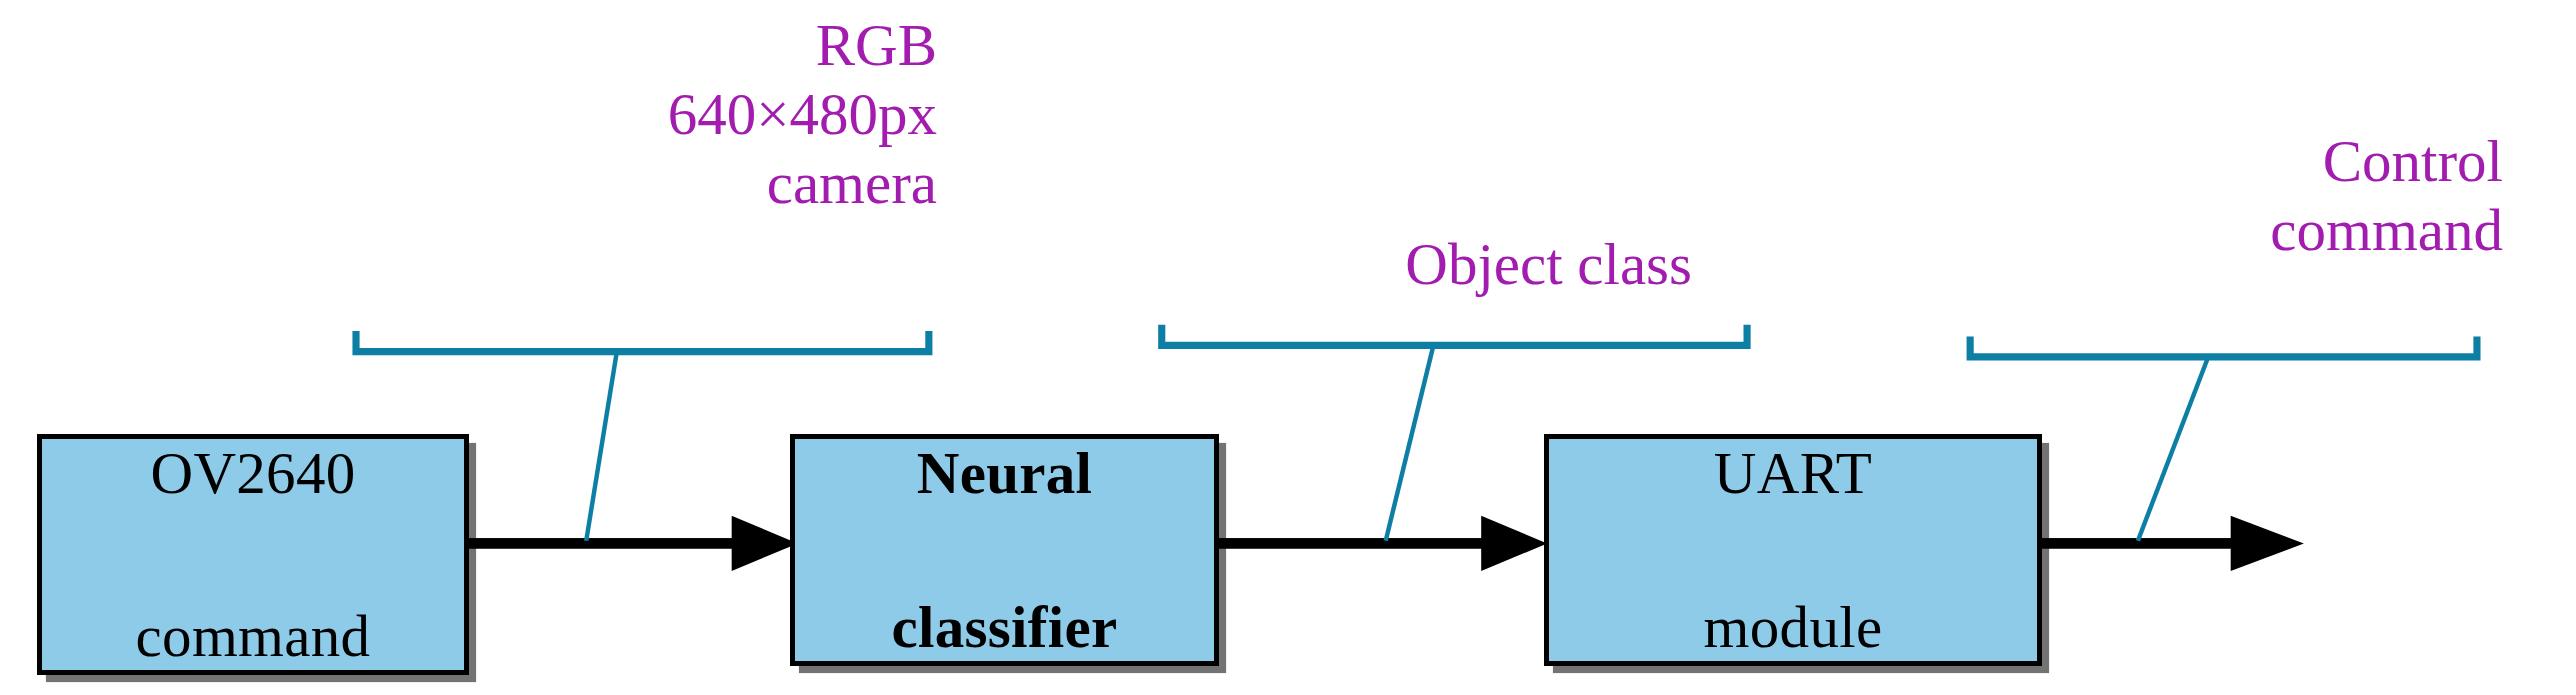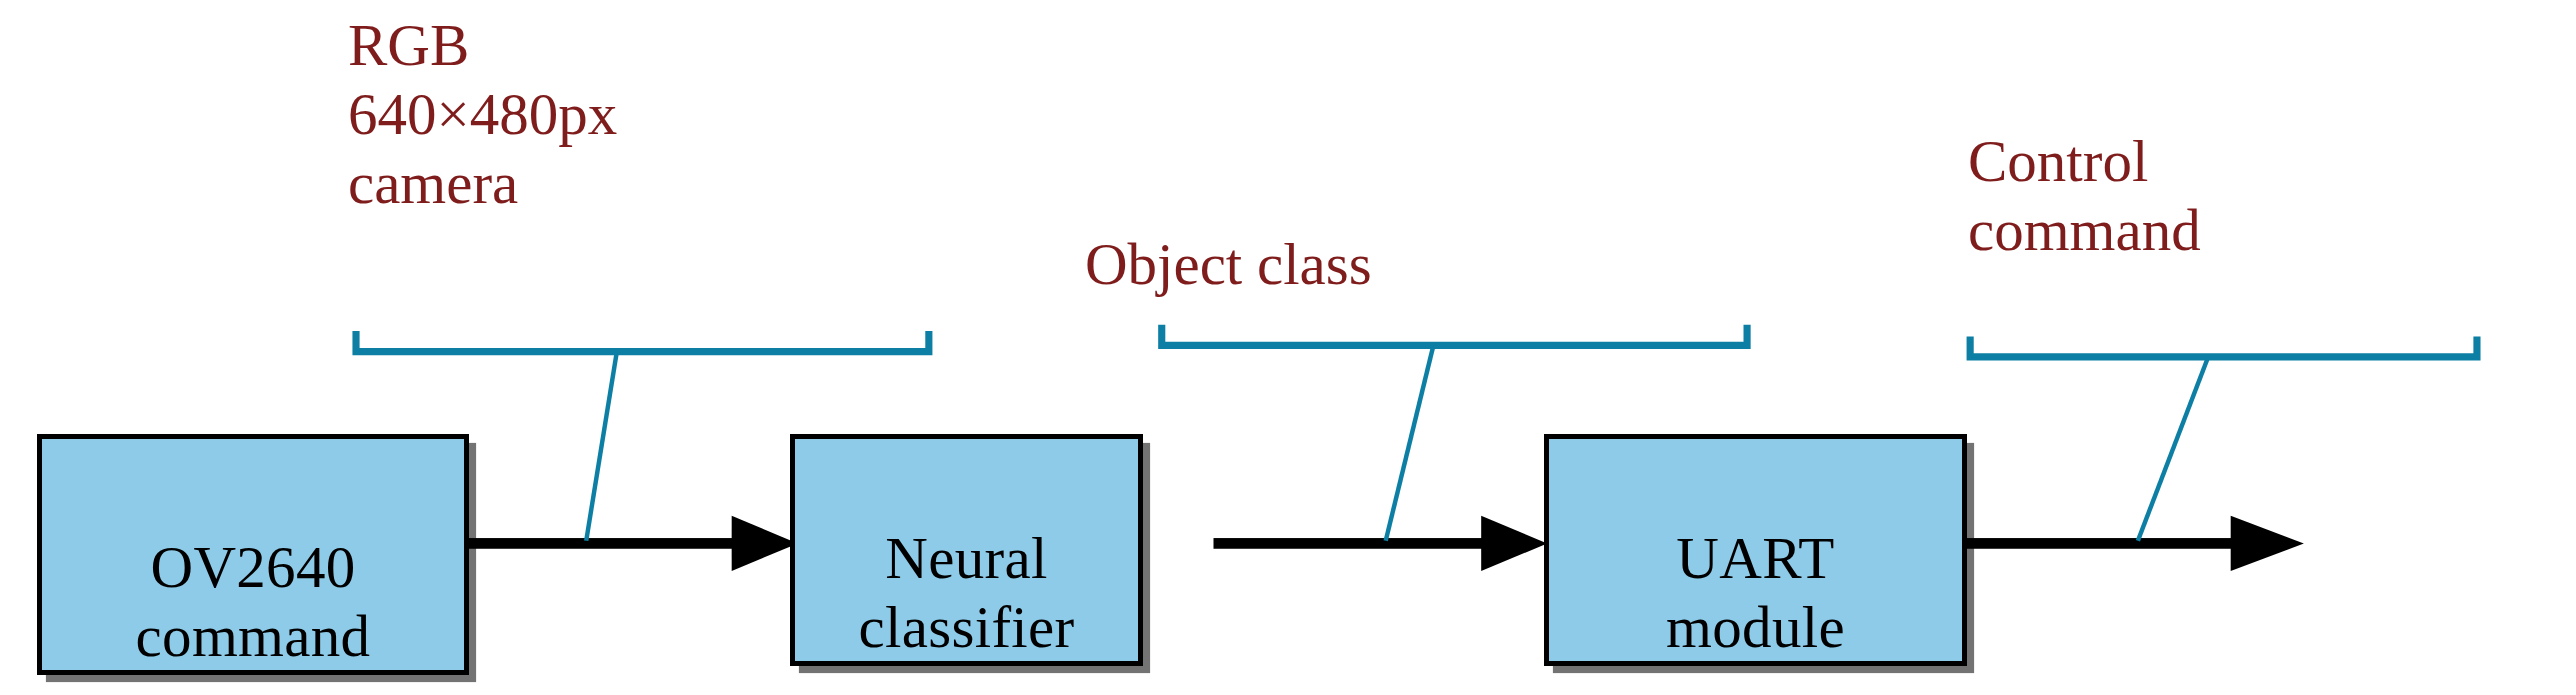--- a/index.html
+++ b/index.html
@@ -30,37 +30,37 @@
   
   .proc-box {
     position: absolute;
     box-sizing: border-box;
     background: #8DCBE8;
     border: 5.4px solid #000000;
     box-shadow: 8px 8px 0 -0.9px rgba(0,0,0,0.55);
     display: flex;
     flex-direction: column;
     align-items: center;
-    justify-content: flex-end;
+    justify-content: space-between;
     z-index: 3;
   }
   .proc-box-line {
     display: block;
     color: #000000;
     font-size: 59px;
     line-height: 1.16;
     white-space: nowrap;
     letter-spacing: 0.3px;
   }
 
   
   .annot-label {
     position: absolute;
-    text-align: left;
-    color: #7f1d1d;
+    text-align: right;
+    color: #a21caf;
     z-index: 4;
   }
   .annot-line {
     display: block;
     font-size: 59px;
     line-height: 1.17;
     white-space: nowrap;
   }
 </style>
 </head>
@@ -99,26 +99,26 @@
       <path d="M 2208 377 L 2208 400 L 2776 400 L 2776 377" fill="none" stroke="#0E7FA4" stroke-width="8" stroke-linecap="butt" stroke-linejoin="miter"></path>
       <line x1="2474" y1="402" x2="2396" y2="606" stroke="#0E7FA4" stroke-width="5"></line>
     </g>
   </svg>
 
   <div class="proc-box" style="left:37px; top:434px; width:432px; height:241px;">
     <span class="proc-box-line">OV2640</span>
     <span class="proc-box-line">command</span>
   </div>
 
-  <div class="proc-box" style="left:790px; top:434px; width:353px; height:232px;">
+  <div class="proc-box" style="left:790px; top:434px; width:429px; height:232px;font-weight:bold;">
     <span class="proc-box-line">Neural</span>
     <span class="proc-box-line">classifier</span>
   </div>
 
-  <div class="proc-box" style="left:1544px; top:434px; width:423px; height:232px;">
+  <div class="proc-box" style="left:1544px; top:434px; width:498px; height:232px;">
     <span class="proc-box-line">UART</span>
     <span class="proc-box-line">module</span>
   </div>
 
   <div class="annot-label" style="left:348px; top:10.7px; width:589px;">
     <span class="annot-line">RGB</span>
     <span class="annot-line">640×480px</span>
     <span class="annot-line">camera</span>
   </div>
 

